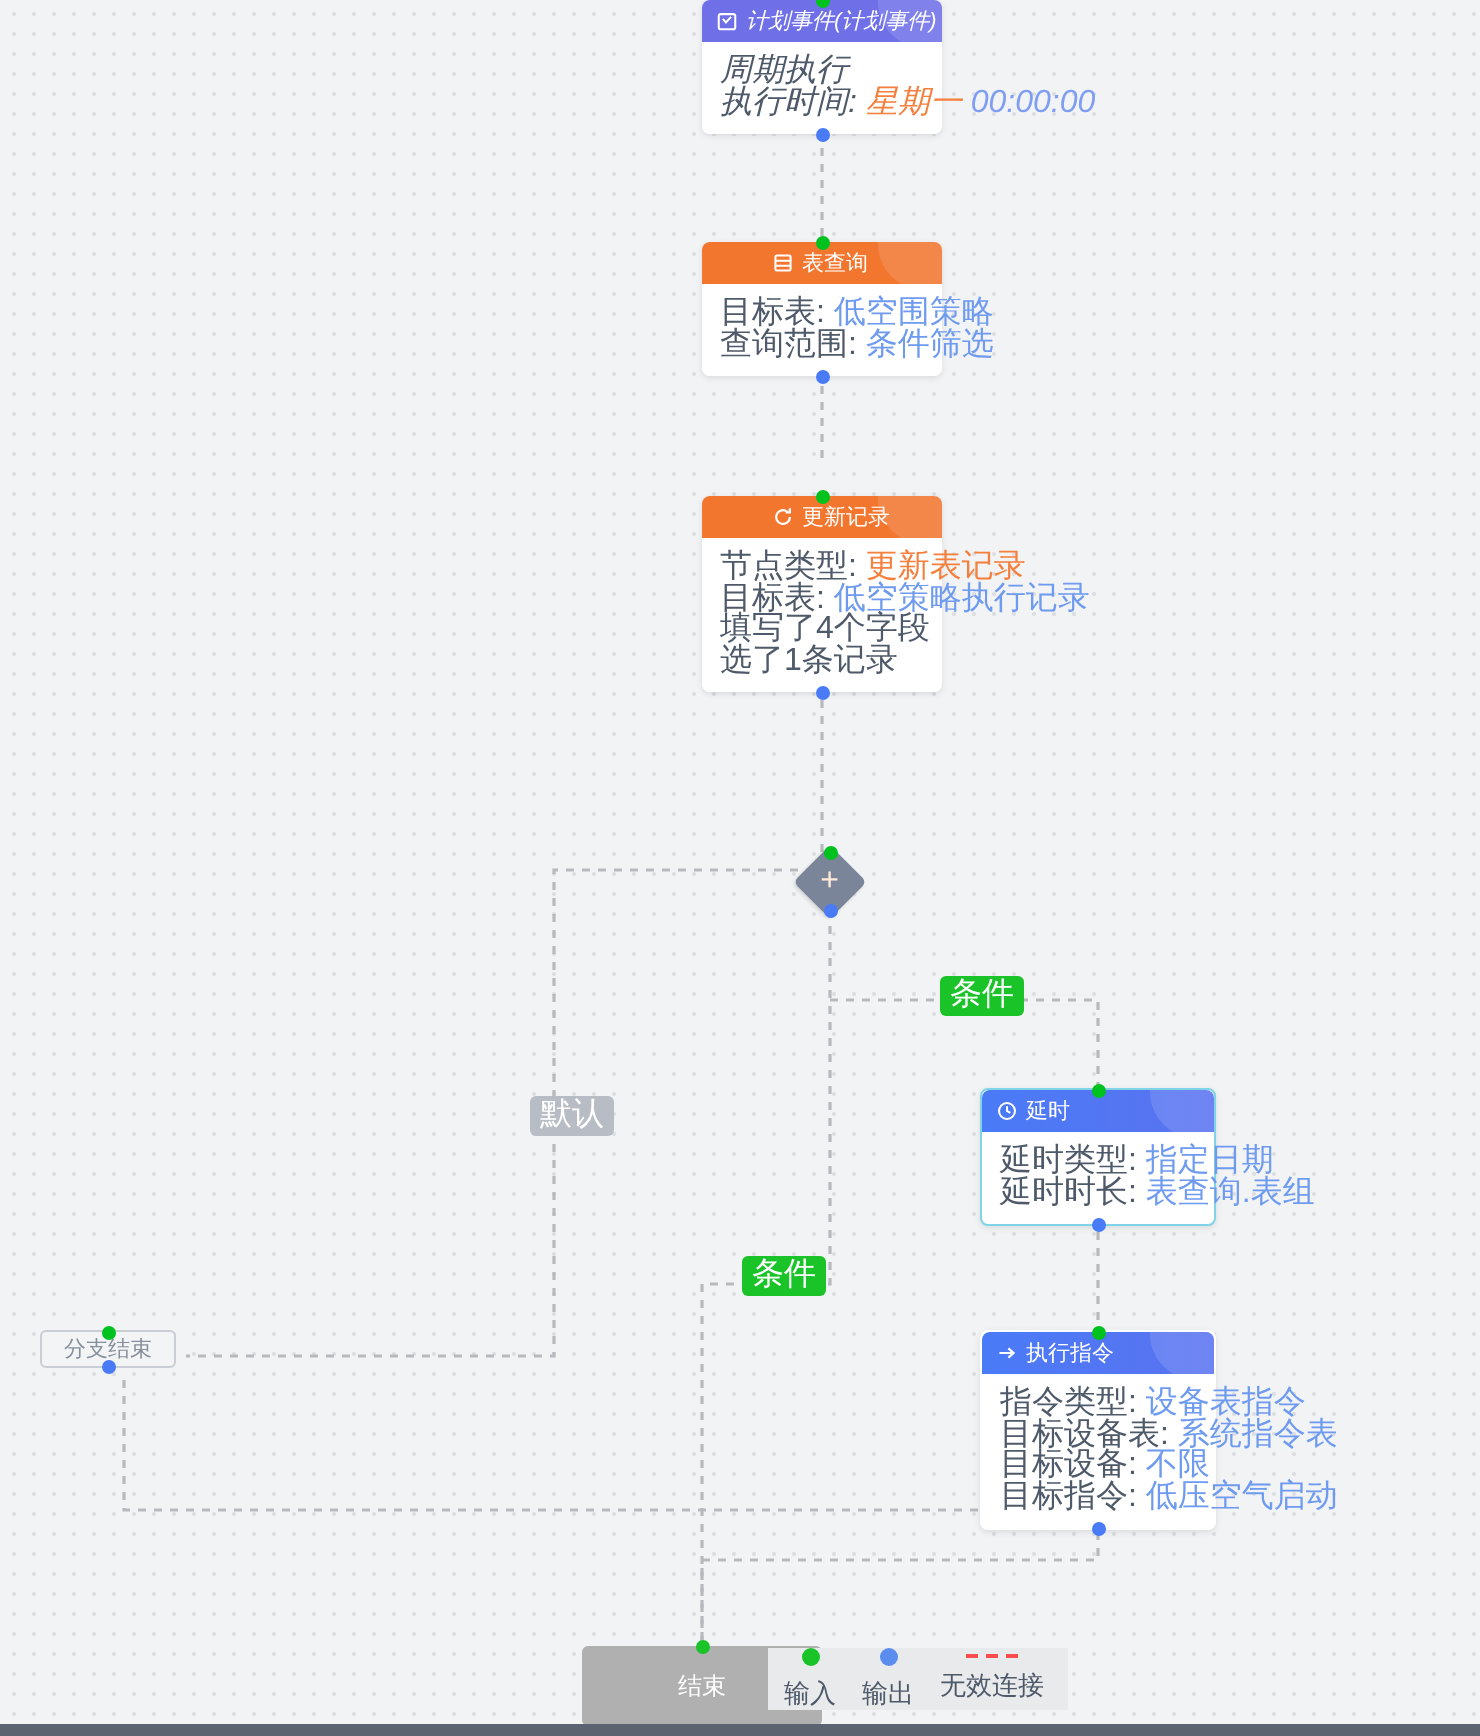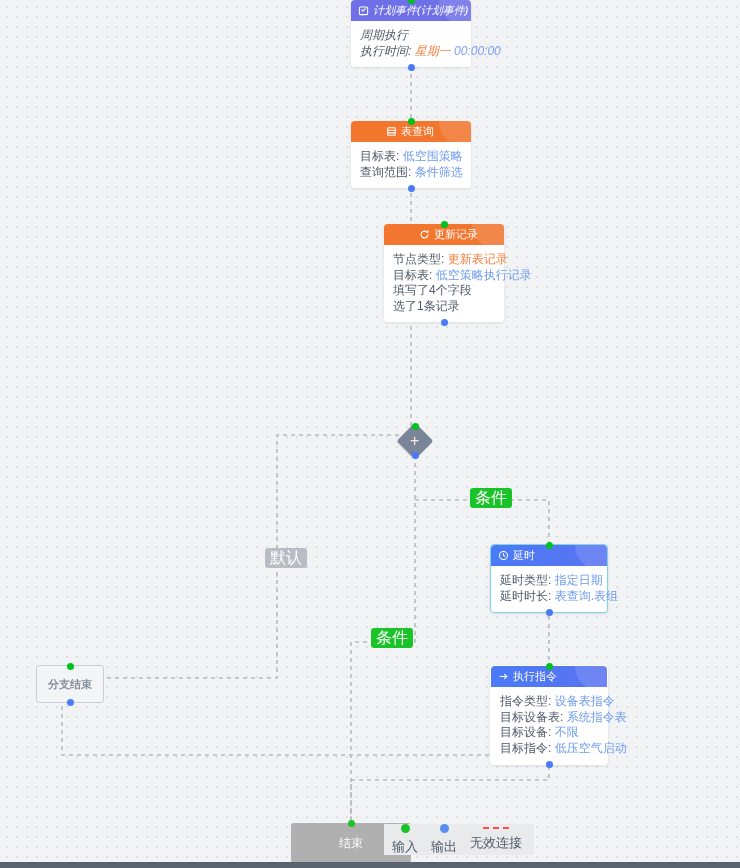--- a/index.html
+++ b/index.html
@@ -40,21 +40,21 @@
     content: "";
     position: absolute;
     right: -14px; top: -22px;
     width: 46px; height: 46px;
     border-radius: 50%;
     background: rgba(255,255,255,0.13);
   }
   .node .hdr .ttl { position: relative; z-index: 2; white-space: nowrap; }
   .node .body {
     padding: 7px 9px 8px 9px;
-    font-size: 12px;
+    font-size: 16px;
     color: #4e5969;
     line-height: 15.5px;
     border-radius: 0 0 4px 4px;
     background: #ffffff;
   }
   .node .body .row { white-space: nowrap; }
   .val-orange { color: #f5803e; }
   .val-blue   { color: #7f9ef2; margin-top: 20px; }
   .val-blue2  { color: #6e9bf0; }
 
@@ -233,21 +233,21 @@
         <span class="val-blue2">低空围策略</span>
       </div>
       <div class="row">
         <span>查询范围:</span>
         <span class="val-blue2">条件筛选</span>
       </div>
     </div>
     <div class="port out bottom"></div>
   </div>
 
-  <div class="node n-orange" style="left:351px; top:224px; width:120px;margin-left:33px;">
+  <div class="node n-orange" style="left:351px; top:248px; width:120px;">
     <div class="port in top"></div>
     <div class="hdr">
       <span class="hdr-ico">
         <svg width="11" height="11" viewBox="0 0 16 16" fill="none" stroke="#fff" stroke-width="1.6">
           <path d="M13 8 A5 5 0 1 1 11.2 4.2"></path>
           <path d="M13 1.6 V4.6 H10"></path>
         </svg>
       </span>
       <span class="ttl">更新记录</span>
     </div>
@@ -330,21 +330,21 @@
         <span class="val-blue2">不限</span>
       </div>
       <div class="row">
         <span>目标指令:</span>
         <span class="val-blue2">低压空气启动</span>
       </div>
     </div>
     <div class="port out bottom"></div>
   </div>
 
-  <div class="plain-node" style="left:36px; top:665px; width:68px; height:38px;font-weight:bold;">
+  <div class="plain-node" style="left:20px; top:665px; width:68px; height:19px;">
     <div class="port in top"></div>
     <span>分支结束</span>
     <div class="port out bottom"></div>
   </div>
 
   <div class="end-node" style="left:291px; top:823px; width:120px; height:40px;">
     <div class="port in top" style="background:#19c328;"></div>
     <span>结束</span>
   </div>
 

